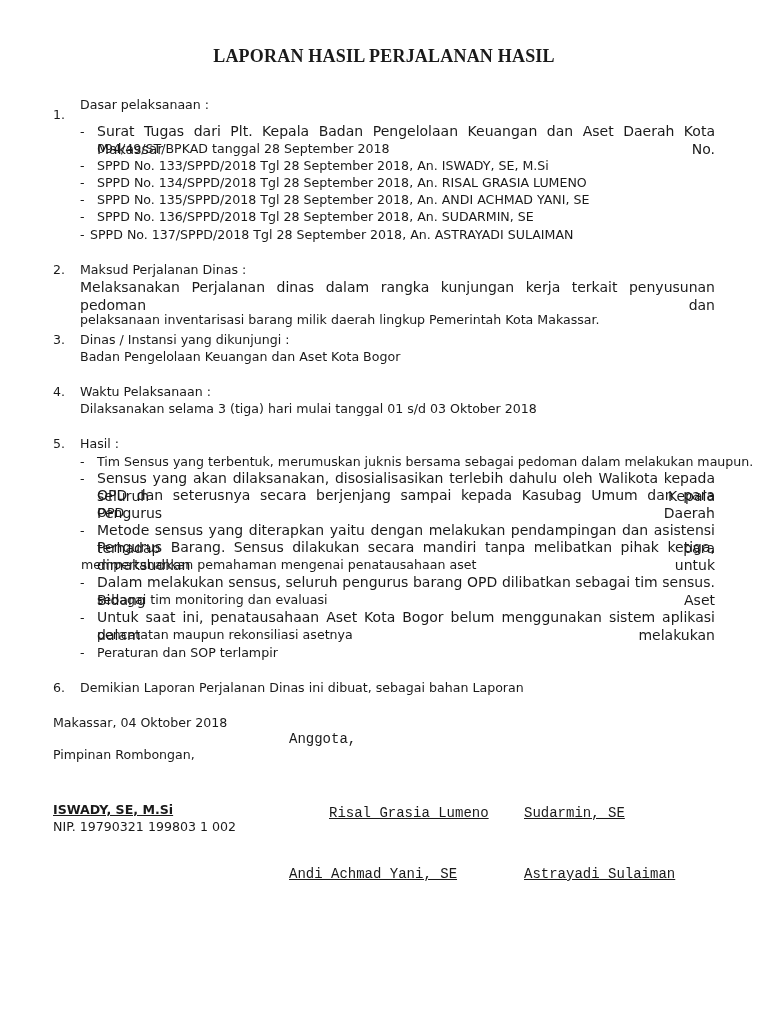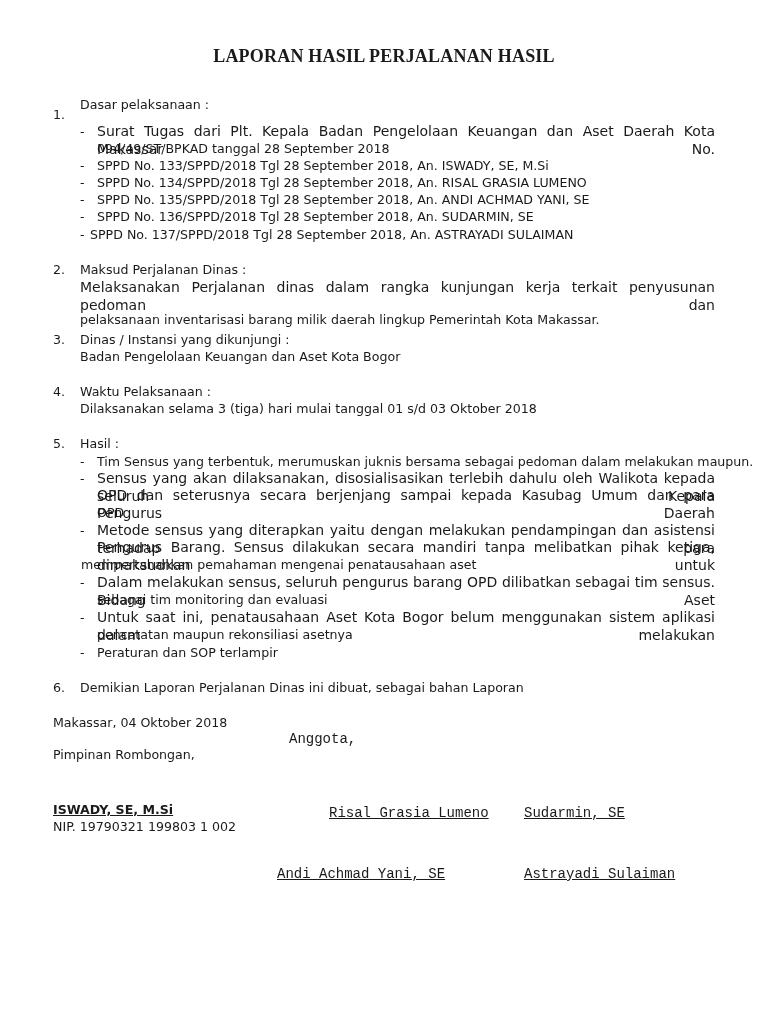--- a/index.html
+++ b/index.html
@@ -84,14 +84,14 @@
 
 <div class="t" style="left:53px;top:714px;">Makassar, 04 Oktober 2018</div>
 <div class="t" style="left:53px;top:746px;">Pimpinan Rombongan,</div>
 <div class="t serif" style="left:289px;top:731px;">Anggota,</div>
 
 <div class="t bold u" style="left:53px;top:801px;">ISWADY, SE, M.Si</div>
 <div class="t" style="left:53px;top:818px;">NIP. 19790321 199803 1 002</div>
 
 <div class="t serif u" style="left:289px;top:805px;margin-left:40px;">Risal Grasia Lumeno</div>
 <div class="t serif u" style="left:524px;top:805px;">Sudarmin, SE</div>
-<div class="t serif u" style="left:277px;top:866px;">Andi Achmad Yani, SE</div>
+<div class="t serif u" style="left:289px;top:866px;">Andi Achmad Yani, SE</div>
 <div class="t serif u" style="left:524px;top:866px;">Astrayadi Sulaiman</div>
 
 </body></html>

